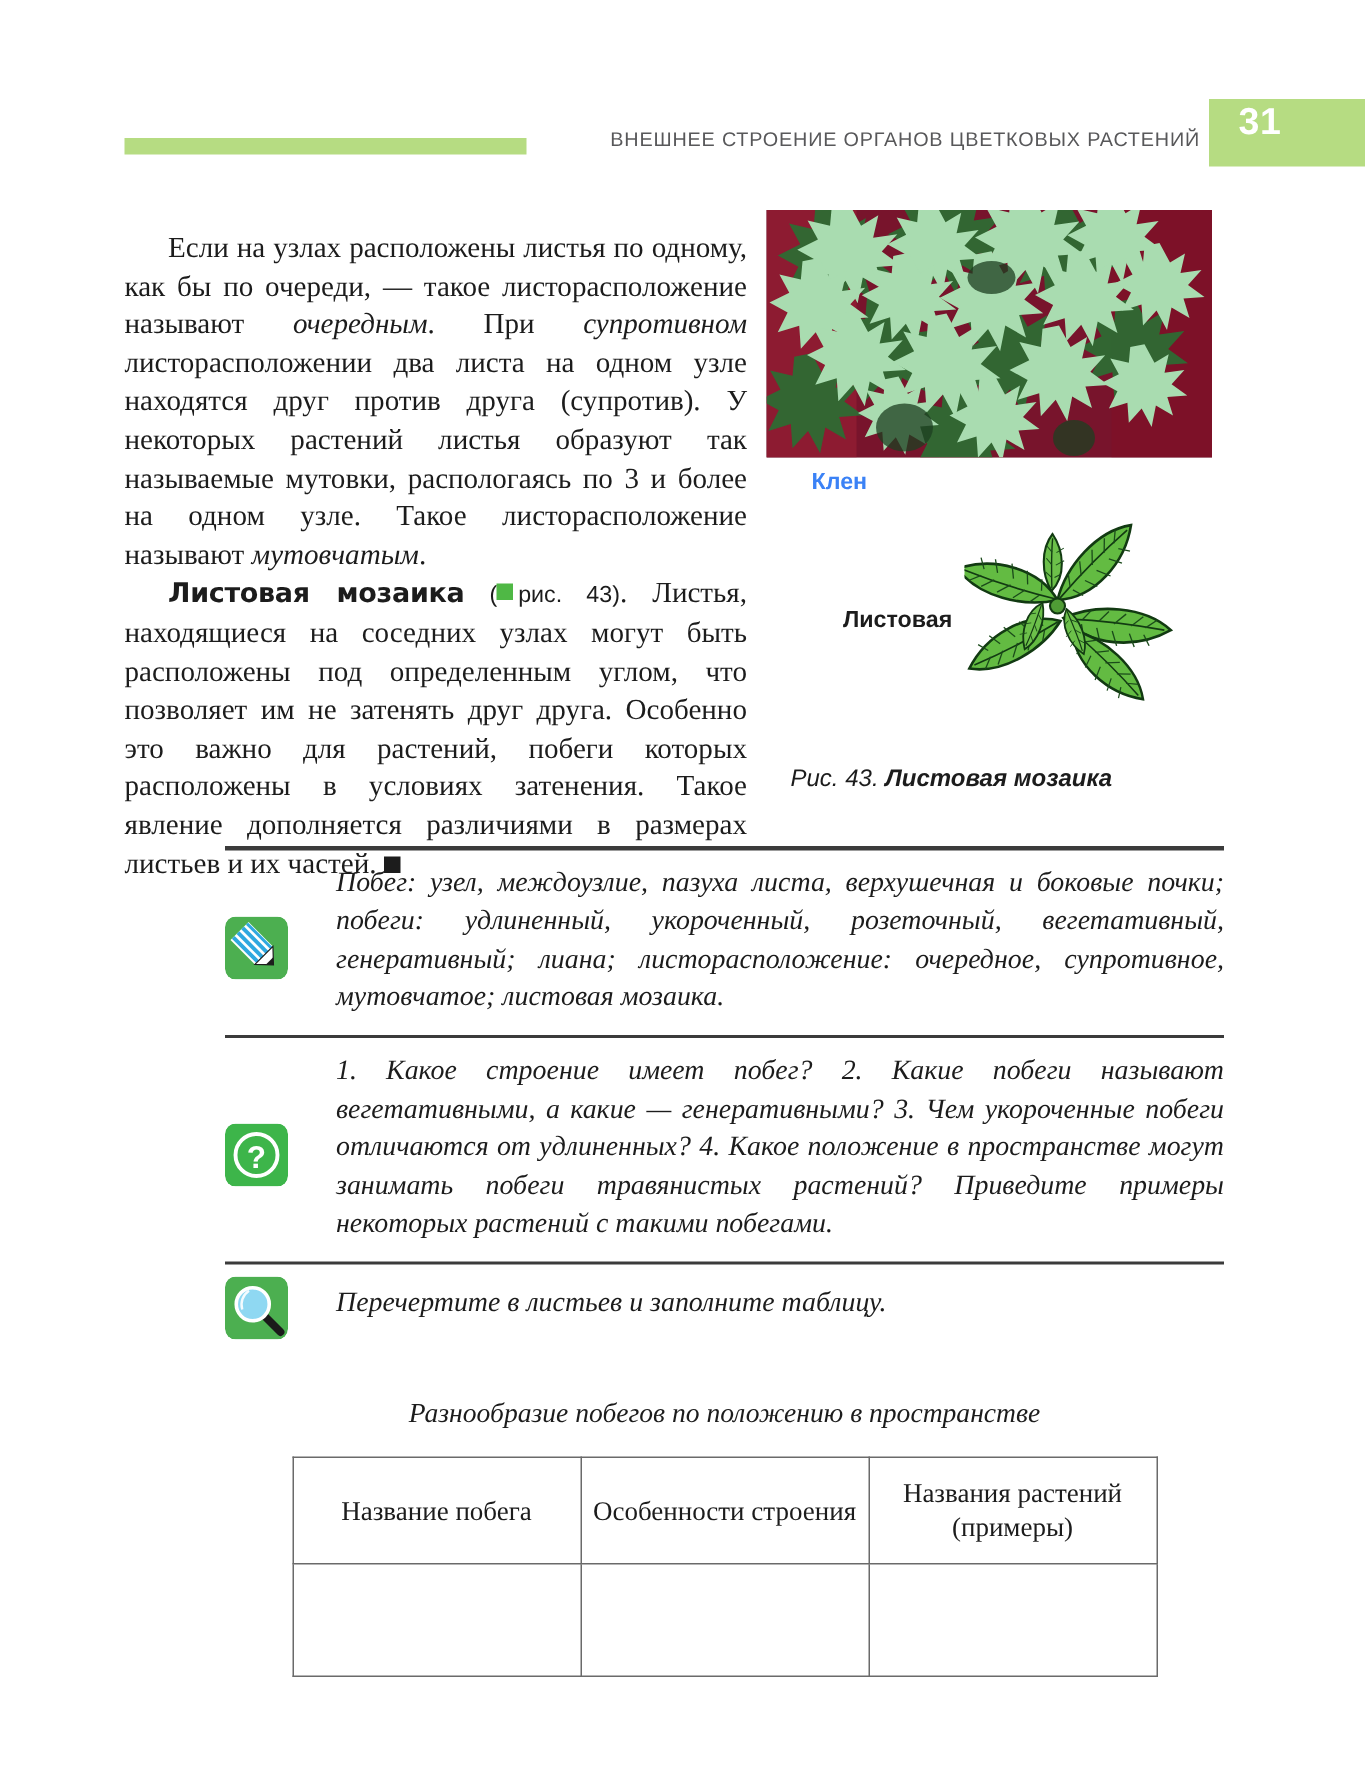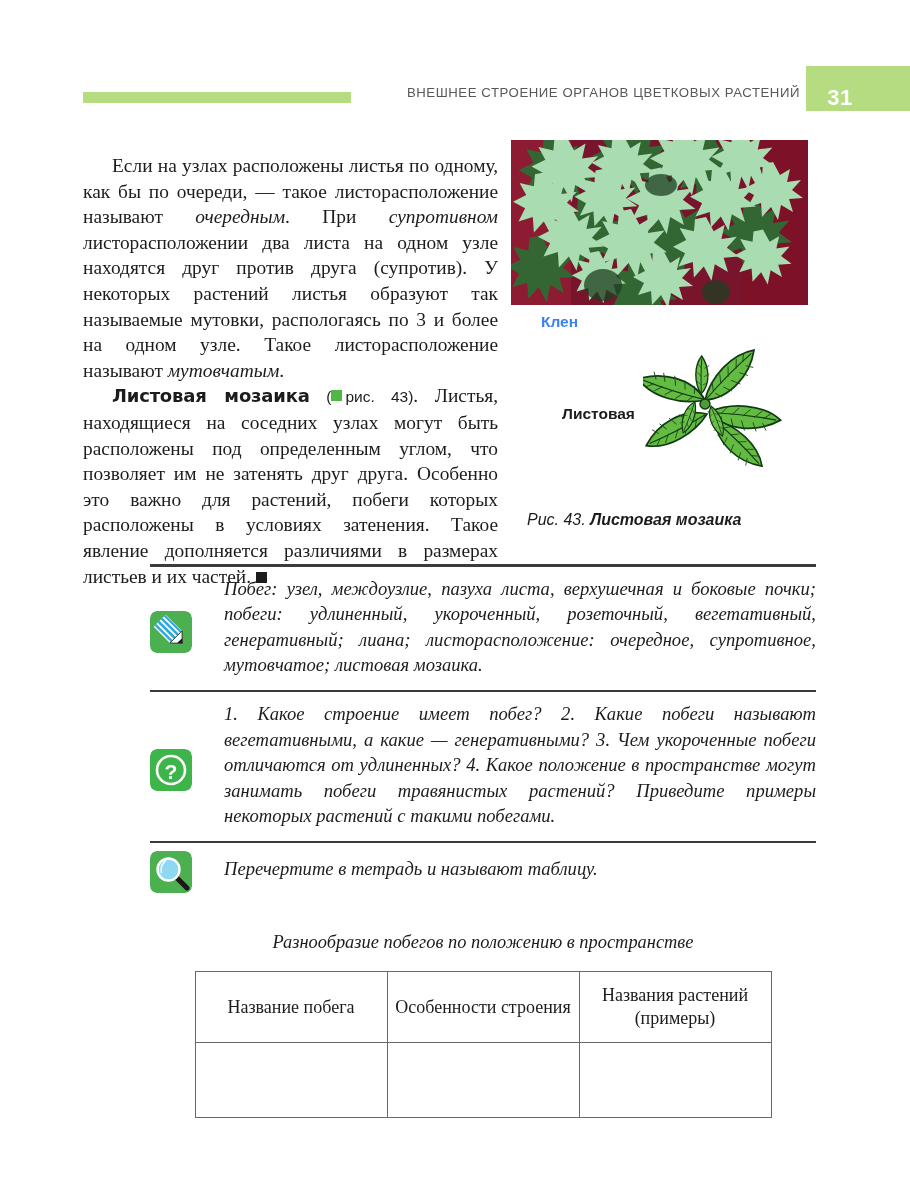--- a/index.html
+++ b/index.html
@@ -41,26 +41,26 @@
     white-space: nowrap;
   }
   .page-number-block {
     position: absolute;
     left: 806px; top: 66px;
     width: 104px; height: 45px;
     background: #b6dc82;
   }
   .page-number {
     position: absolute;
-    left: 816px; top: 76px;
+    left: 816px; top: 60px;
     width: 48px; height: 45px;
     line-height: 43px;
     text-align: center;
     font-family: "Liberation Sans", "DejaVu Sans", sans-serif;
-    font-size: 22px;
+    font-size: 25px;
     font-weight: bold;
     color: #ffffff;
     letter-spacing: 0.5px;
   }
 
   
   .text-col {
     position: absolute;
     left: 83px; top: 133px;
     width: 415px;
@@ -377,21 +377,21 @@
       <div class="panel-icon">
         <div class="icon-box">
           <svg width="42" height="42" viewBox="0 0 42 42" xmlns="http://www.w3.org/2000/svg" aria-hidden="true">
             <rect x="0" y="0" width="42" height="42" rx="7" fill="#4caf50"></rect>
             <line x1="24" y1="24" x2="37" y2="37" stroke="#1a1a1a" stroke-width="5.2" stroke-linecap="round"></line>
             <circle cx="18.5" cy="18.5" r="11" fill="#8fd8f2" stroke="#ffffff" stroke-width="2.4"></circle>
             <path d="M11.5,22 A11,11 0 0 1 16,9.5" fill="none" stroke="#ffffff" stroke-width="1.6" opacity="0.9"></path>
           </svg>
         </div>
       </div>
-      <div class="panel-body tight">Перечертите в тетрадь и называют таблицу.</div>
+      <div class="panel-body tight">Перечертите в листьев и заполните таблицу.</div>
     </div>
 
     <div class="tbl-title">Разнообразие побегов по положению в пространстве</div>
 
     <table class="shoot-table">
       <tbody>
         <tr class="head">
           <td>Название побега</td>
           <td>Особенности строения</td>
           <td>Названия растений (примеры)</td>

